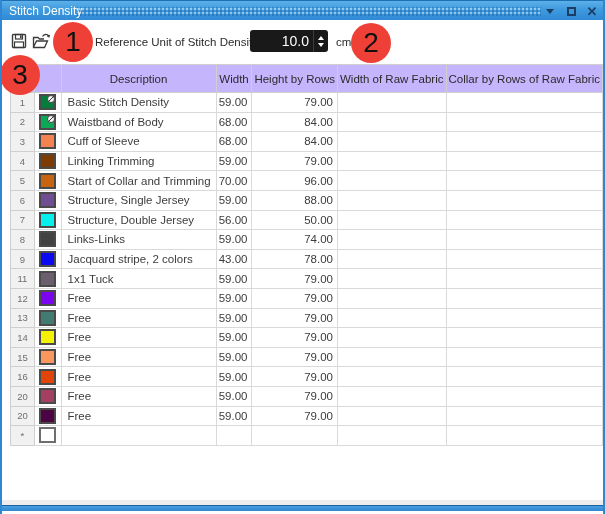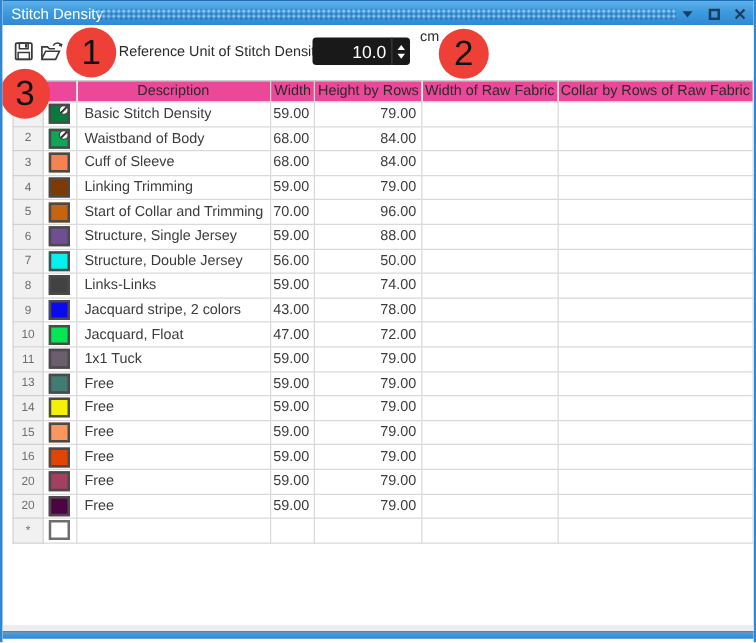--- a/index.html
+++ b/index.html
@@ -36,34 +36,34 @@
   .tool-open { left:29px; }
   .ref-label { position:absolute; left:93px; top:15px; font-size:11.5px; color:#2b2b2b; }
   .spin-input {
     position:absolute; left:248px; top:9px; width:78px; height:22px;
     background:#191919; border-radius:3px; display:flex; align-items:center;
   }
   .spin-value { flex:1; text-align:right; color:#fff; font-size:14px; font-weight:400; padding-right:4px; }
   .spin-btns { width:15px; height:100%; display:flex; flex-direction:column; align-items:center; justify-content:center; gap:3px; border-left:1px solid #3c3c3c; }
   .arr-up { width:0; height:0; border-left:3.5px solid transparent; border-right:3.5px solid transparent; border-bottom:4px solid #fff; }
   .arr-dn { width:0; height:0; border-left:3.5px solid transparent; border-right:3.5px solid transparent; border-top:4px solid #fff; }
-  .unit-label { position:absolute; left:334px; top:3px; font-size:11.5px; color:#2b2b2b; }
+  .unit-label { position:absolute; left:334px; top:15px; font-size:11.5px; color:#2b2b2b; }
   
   .ann { position:absolute; width:40px; height:40px; border-radius:50%; background:#ee4036;
          display:flex; align-items:center; justify-content:center; z-index:50;
          color:#111; font-size:28px; line-height:1; }
   .ann-1 { left:51px; top:22px; }
   .ann-2 { left:349px; top:23px; }
   .ann-3 { left:-2px; top:55px; }
   
   .grid { position:absolute; left:8px; top:64px; border-collapse:collapse; table-layout:fixed; background:#fff; }
   .grid col.c-num { width:26px; } .grid col.c-sw { width:28px; } .grid col.c-desc { width:156px; }
   .grid col.c-w { width:36px; } .grid col.c-h { width:82px; } .grid col.c-rw { width:108px; } .grid col.c-rh { width:153px; }
   .grid th {
-    height:17px; background:#ec4899; font-weight:400; font-size:11.5px; color:#2b2b2b;
+    height:28px; background:#c4b5fd; font-weight:400; font-size:11.5px; color:#2b2b2b;
     border:1px solid #cfcfcf; text-align:center; overflow:hidden; white-space:nowrap; padding:0 2px;
   }
   .grid td { height:19.6px; border:1px solid #d9d9d9; font-size:11.5px; color:#3c3c3c; overflow:hidden; white-space:nowrap; }
   .grid td.num { background:#f1f1f1; border-color:#cfcfcf; color:#6e6e6e; font-size:9.5px; text-align:center; }
   .grid td.desc { text-align:left; padding-left:6px; }
   .grid td.val { text-align:right; padding-right:4px; }
   .swcell { text-align:center; vertical-align:middle; }
   .swatch { position:relative; display:inline-block; width:17px; height:16px; border:2px solid #4a4a4a; vertical-align:middle; }
   .swatch.empty-swatch { border-color:#6e6e6e; }
   .swatch.has-badge::after {
@@ -226,38 +226,38 @@
         <tr>
       <td class="num">9</td>
       <td class="swcell"><span class="swatch" style="background: rgb(10, 10, 240);"></span></td>
       <td class="desc">Jacquard stripe, 2 colors</td>
       <td class="val">43.00</td>
       <td class="val">78.00</td>
       <td class="val"></td>
       <td class="val"></td>
     </tr>
         <tr>
-      <td class="num">10</td>
-      <td class="swcell"><span class="swatch" style="background: rgb(6, 229, 83);"></span></td>
-      <td class="desc">Jacquard, Float</td>
-      <td class="val">47.00</td>
-      <td class="val">72.00</td>
-      <td class="val"></td>
-      <td class="val"></td>
-    </tr>
-        <tr>
       <td class="num">11</td>
       <td class="swcell"><span class="swatch" style="background: rgb(107, 95, 109);"></span></td>
       <td class="desc">1x1 Tuck</td>
       <td class="val">59.00</td>
       <td class="val">79.00</td>
       <td class="val"></td>
       <td class="val"></td>
     </tr>
         <tr>
+      <td class="num">12</td>
+      <td class="swcell"><span class="swatch" style="background: rgb(122, 5, 238);"></span></td>
+      <td class="desc">Free</td>
+      <td class="val">59.00</td>
+      <td class="val">79.00</td>
+      <td class="val"></td>
+      <td class="val"></td>
+    </tr>
+        <tr>
       <td class="num">13</td>
       <td class="swcell"><span class="swatch" style="background: rgb(65, 123, 114);"></span></td>
       <td class="desc">Free</td>
       <td class="val">59.00</td>
       <td class="val">79.00</td>
       <td class="val"></td>
       <td class="val"></td>
     </tr>
         <tr>
       <td class="num">14</td>

